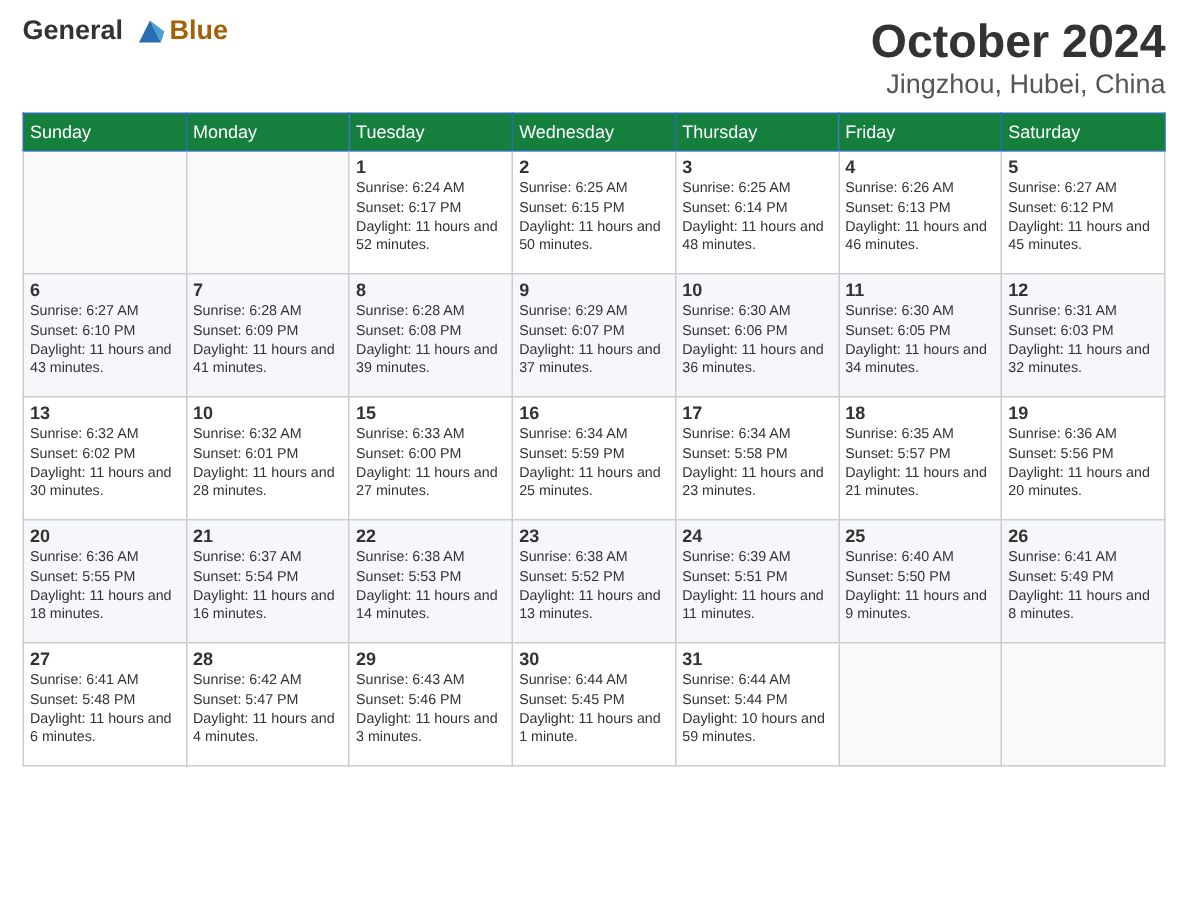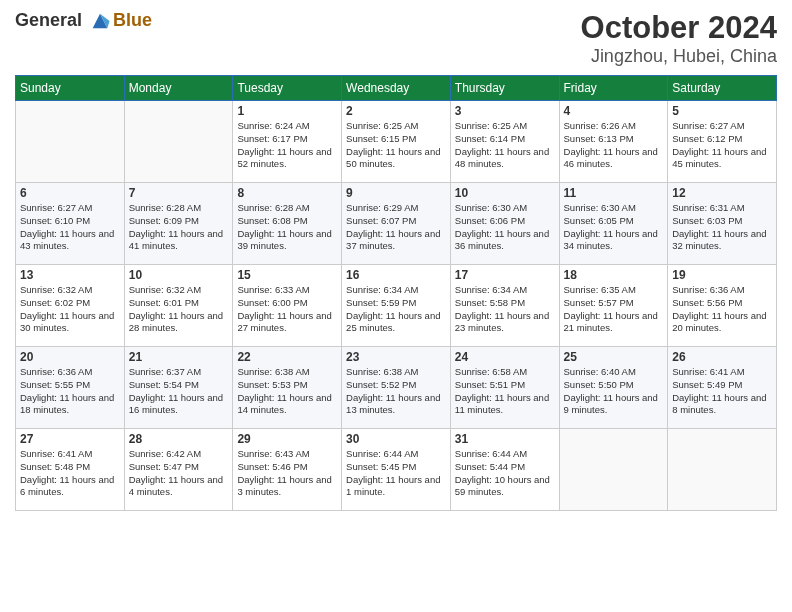--- a/index.html
+++ b/index.html
@@ -266,21 +266,21 @@
 Daylight: 11 hours and 14 minutes.</div>
           </td>
           <td>
             <div class="day-number">23</div>
             <div class="day-info">Sunrise: 6:38 AM
 Sunset: 5:52 PM
 Daylight: 11 hours and 13 minutes.</div>
           </td>
           <td>
             <div class="day-number">24</div>
-            <div class="day-info">Sunrise: 6:58 AM
+            <div class="day-info">Sunrise: 6:39 AM
 Sunset: 5:51 PM
 Daylight: 11 hours and 11 minutes.</div>
           </td>
           <td>
             <div class="day-number">25</div>
             <div class="day-info">Sunrise: 6:40 AM
 Sunset: 5:50 PM
 Daylight: 11 hours and 9 minutes.</div>
           </td>
           <td>

